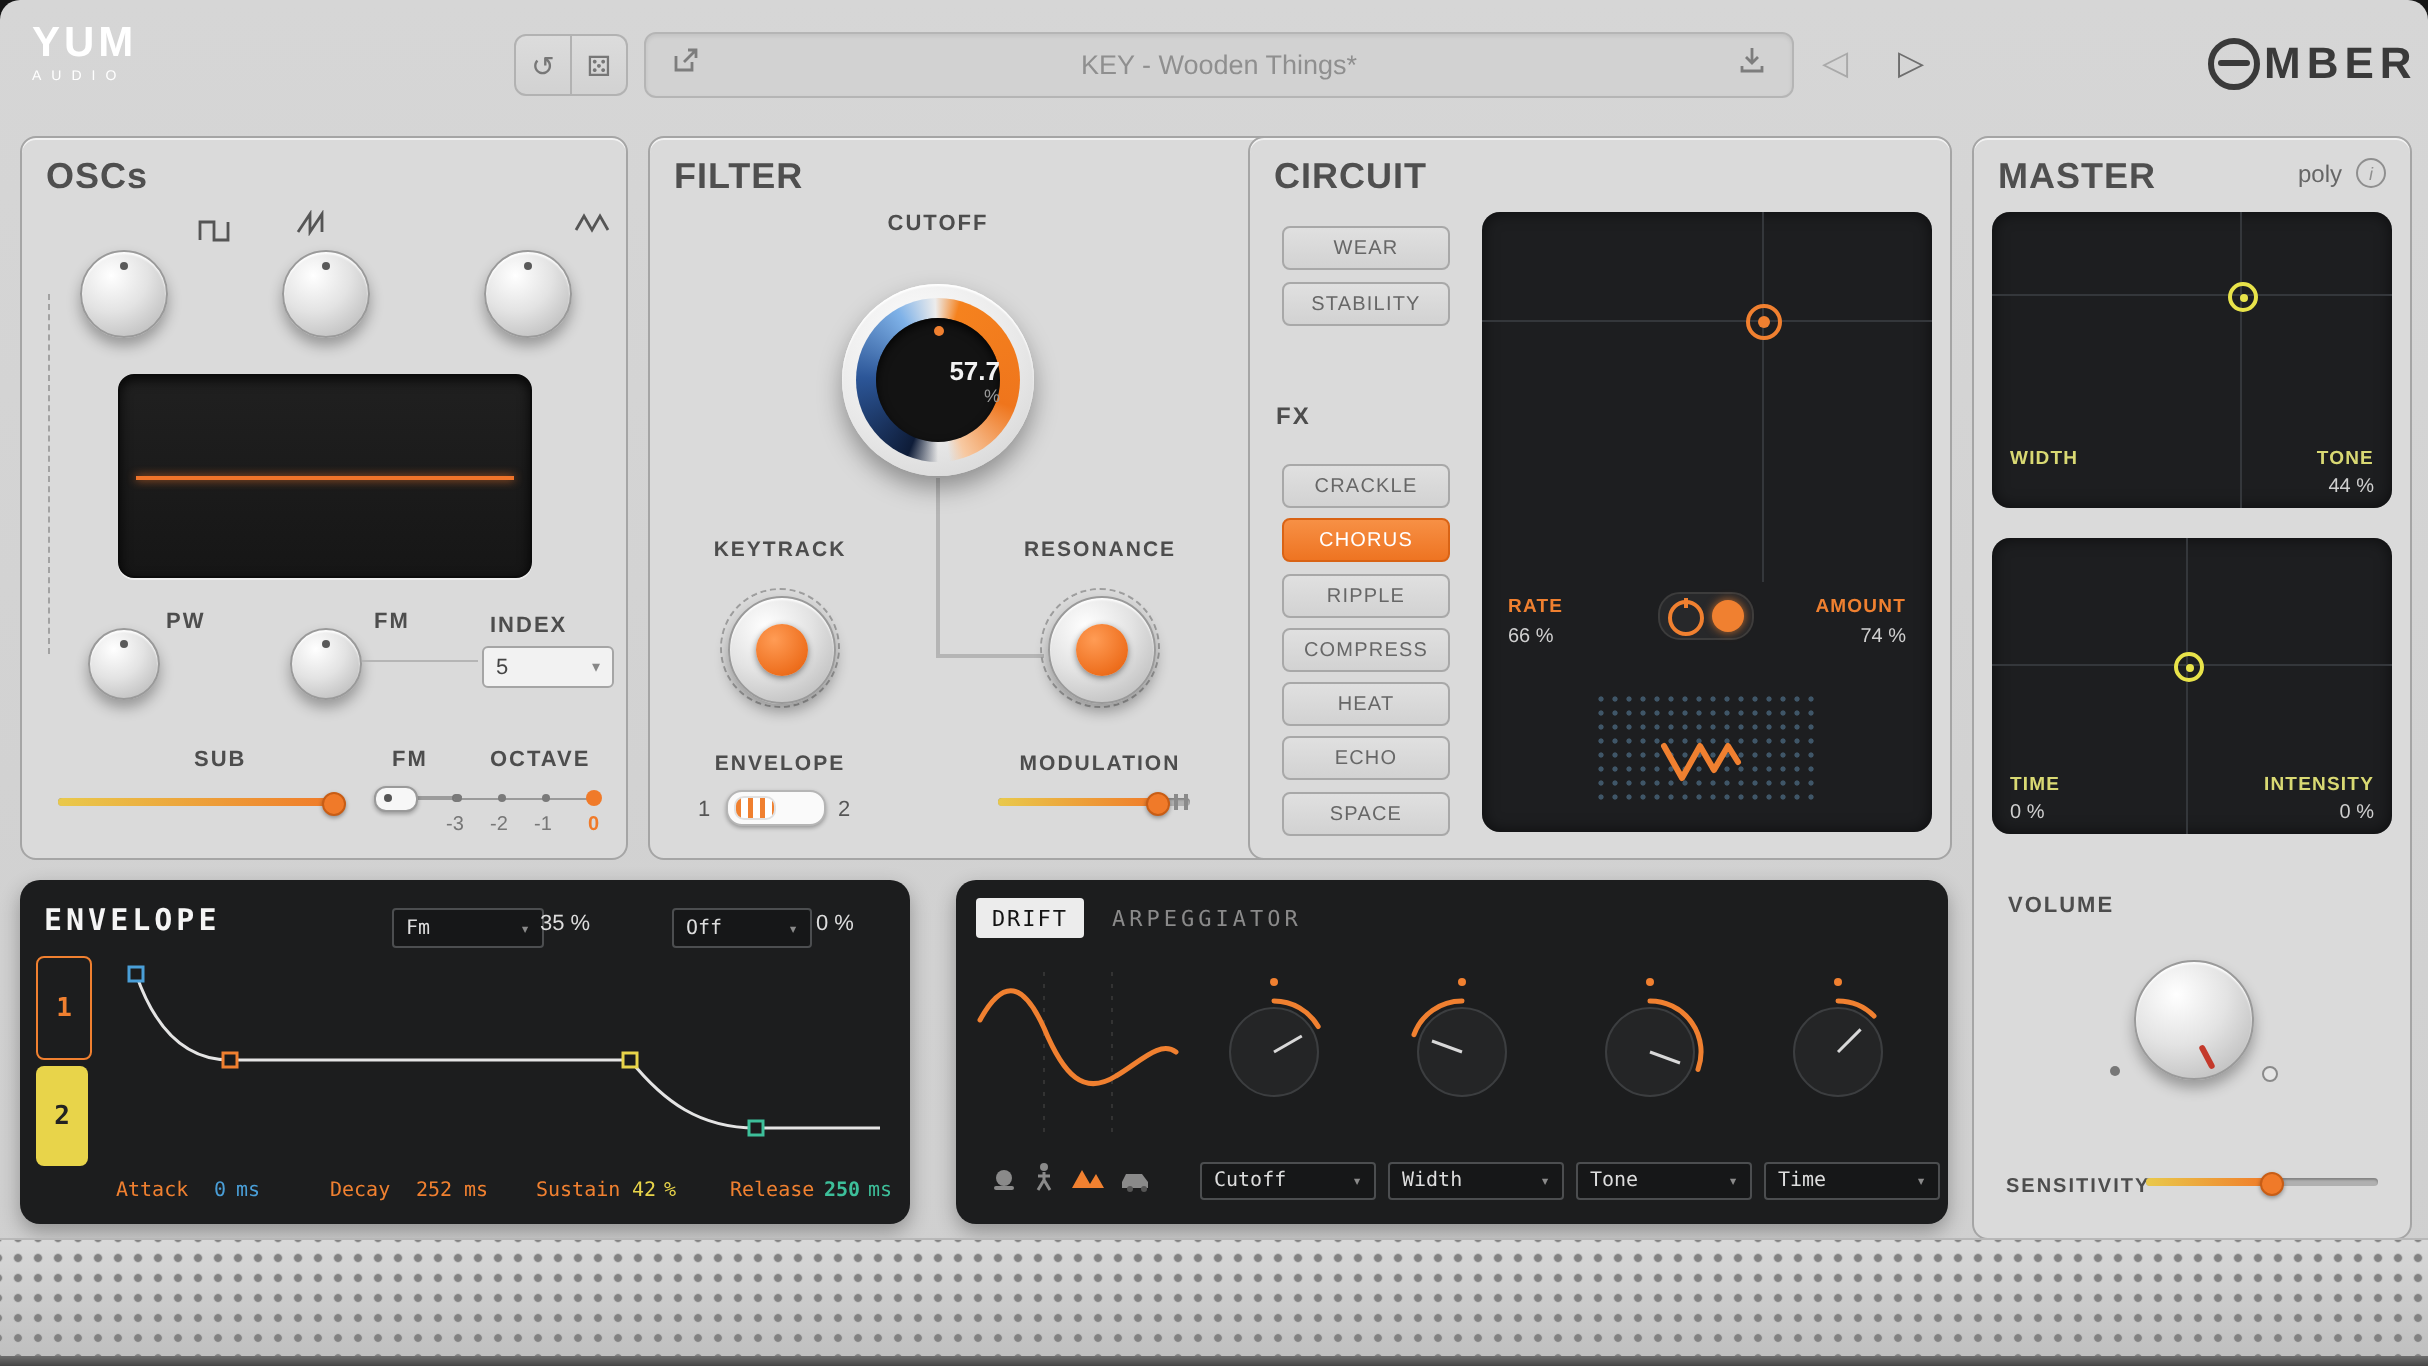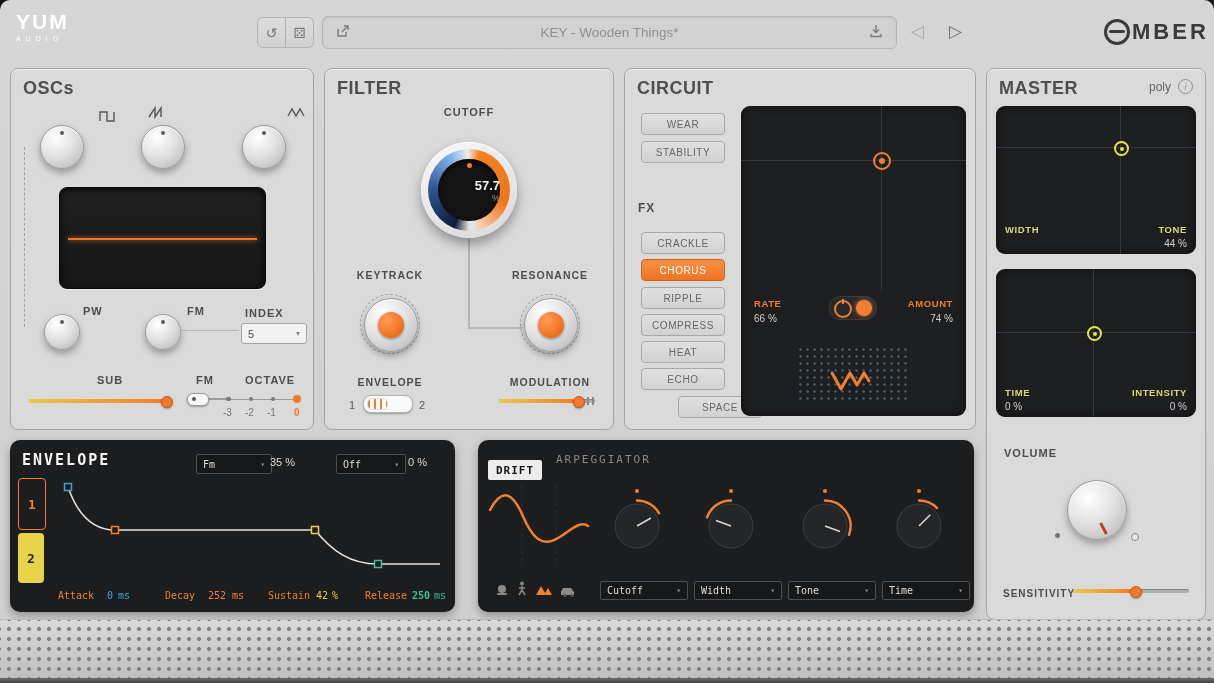--- a/index.html
+++ b/index.html
@@ -231,21 +231,21 @@
       <div class="octdot" style="left:22px;top:4px;"></div>
       <div class="octdot" style="left:44px;top:4px;"></div>
       <div class="octdot big" style="left:66px;top:2px;"></div>
       <div class="octnum" style="left:-4px;top:14px;">-3</div>
       <div class="octnum" style="left:18px;top:14px;">-2</div>
       <div class="octnum" style="left:40px;top:14px;">-1</div>
       <div class="octnum sel" style="left:67px;top:14px;">0</div>
     </div>
   </section>
 
-  <section class="panel" style="left:324px;top:68px;width:288px;height:360px;">
+  <section class="panel" style="left:324px;top:68px;width:288px;height:360px;padding-left:48px;">
     <div class="ptitle">FILTER</div>
     <div class="lbl c" style="left:0;width:288px;top:37px;">CUTOFF</div>
 
     <div class="conn" style="left:143px;top:170px;width:2px;height:90px;"></div>
     <div class="conn" style="left:143px;top:258px;width:54px;height:2px;"></div>
 
     <div class="cutoff-outer" style="left:96px;top:73px;">
       <div class="cutoff-ring"></div>
       <div class="cutoff-inner">
         <div class="cutoff-dot"></div>
@@ -289,21 +289,21 @@
     <div class="fxbtn" style="left:16px;top:44px;">WEAR</div>
     <div class="fxbtn" style="left:16px;top:72px;">STABILITY</div>
 
     <div class="lbl" style="left:13px;top:132px;font-size:12px;">FX</div>
     <div class="fxbtn" style="left:16px;top:163px;">CRACKLE</div>
     <div class="fxbtn active" style="left:16px;top:190px;">CHORUS</div>
     <div class="fxbtn" style="left:16px;top:218px;">RIPPLE</div>
     <div class="fxbtn" style="left:16px;top:245px;">COMPRESS</div>
     <div class="fxbtn" style="left:16px;top:272px;">HEAT</div>
     <div class="fxbtn" style="left:16px;top:299px;">ECHO</div>
-    <div class="fxbtn" style="left:16px;top:327px;margin-left:37px;">SPACE</div>
+    <div class="fxbtn" style="left:16px;top:327px;">SPACE</div>
 
     <div class="dpad" style="left:116px;top:37px;width:225px;height:310px;">
       <div class="vline" style="left:140px;top:0;height:185px;"></div>
       <div class="hline" style="left:0;top:54px;width:225px;"></div>
       <div class="ring-orange" style="left:132px;top:46px;"></div>
 
       <div class="padlbl o" style="left:13px;top:192px;">RATE</div>
       <div class="padval" style="left:13px;top:207px;">66 %</div>
       <div class="ptoggle" style="left:88px;top:190px;">
         <div class="c1"></div>
@@ -398,21 +398,21 @@
     <span class="stage" style="left:258px;color:#f08030;">Sustain</span>
     <span class="stage" style="left:306px;color:#e8d44a;">42</span>
     <span class="stage" style="left:322px;color:#e8d44a;">%</span>
 
     <span class="stage" style="left:355px;color:#f08030;">Release</span>
     <span class="stage" style="left:402px;color:#3dbf9a;font-weight:bold;">250</span>
     <span class="stage" style="left:424px;color:#3dbf9a;">ms</span>
   </section>
 
   <section class="dpanel" style="left:478px;top:440px;width:496px;height:172px;">
-    <div class="abs mono" style="left:10px;top:20px;width:54px;height:20px;background:#ececec;border-radius:2px;color:#141414;font-size:11px;font-weight:700;letter-spacing:1px;display:flex;align-items:center;justify-content:center;text-align:center;">DRIFT</div>
+    <div class="abs mono" style="left:10px;top:9px;width:54px;height:20px;background:#ececec;border-radius:2px;color:#141414;font-size:11px;font-weight:400;letter-spacing:1px;display:flex;align-items:center;justify-content:center;text-align:center;">DRIFT</div>
     <div class="abs mono" style="left:78px;top:13px;font-size:11px;letter-spacing:2px;color:#8a8a8a;">ARPEGGIATOR</div>
 
     <svg class="abs" style="left:10px;top:40px;" width="102" height="92" viewBox="0 0 102 92">
       <line x1="34" y1="6" x2="34" y2="86" stroke="#333" stroke-width="1" stroke-dasharray="2,4"></line>
       <line x1="68" y1="6" x2="68" y2="86" stroke="#333" stroke-width="1" stroke-dasharray="2,4"></line>
       <path d="M2,30 C14,8 24,12 34,34 C44,58 54,68 70,58 C82,51 92,40 100,46" fill="none" stroke="#f08030" stroke-width="2.5" stroke-linecap="round"></path>
     </svg>
 
     <div class="dknob-dot" style="left:157px;top:49px;"></div>
     <div class="dknob" style="left:131px;top:58px;">

